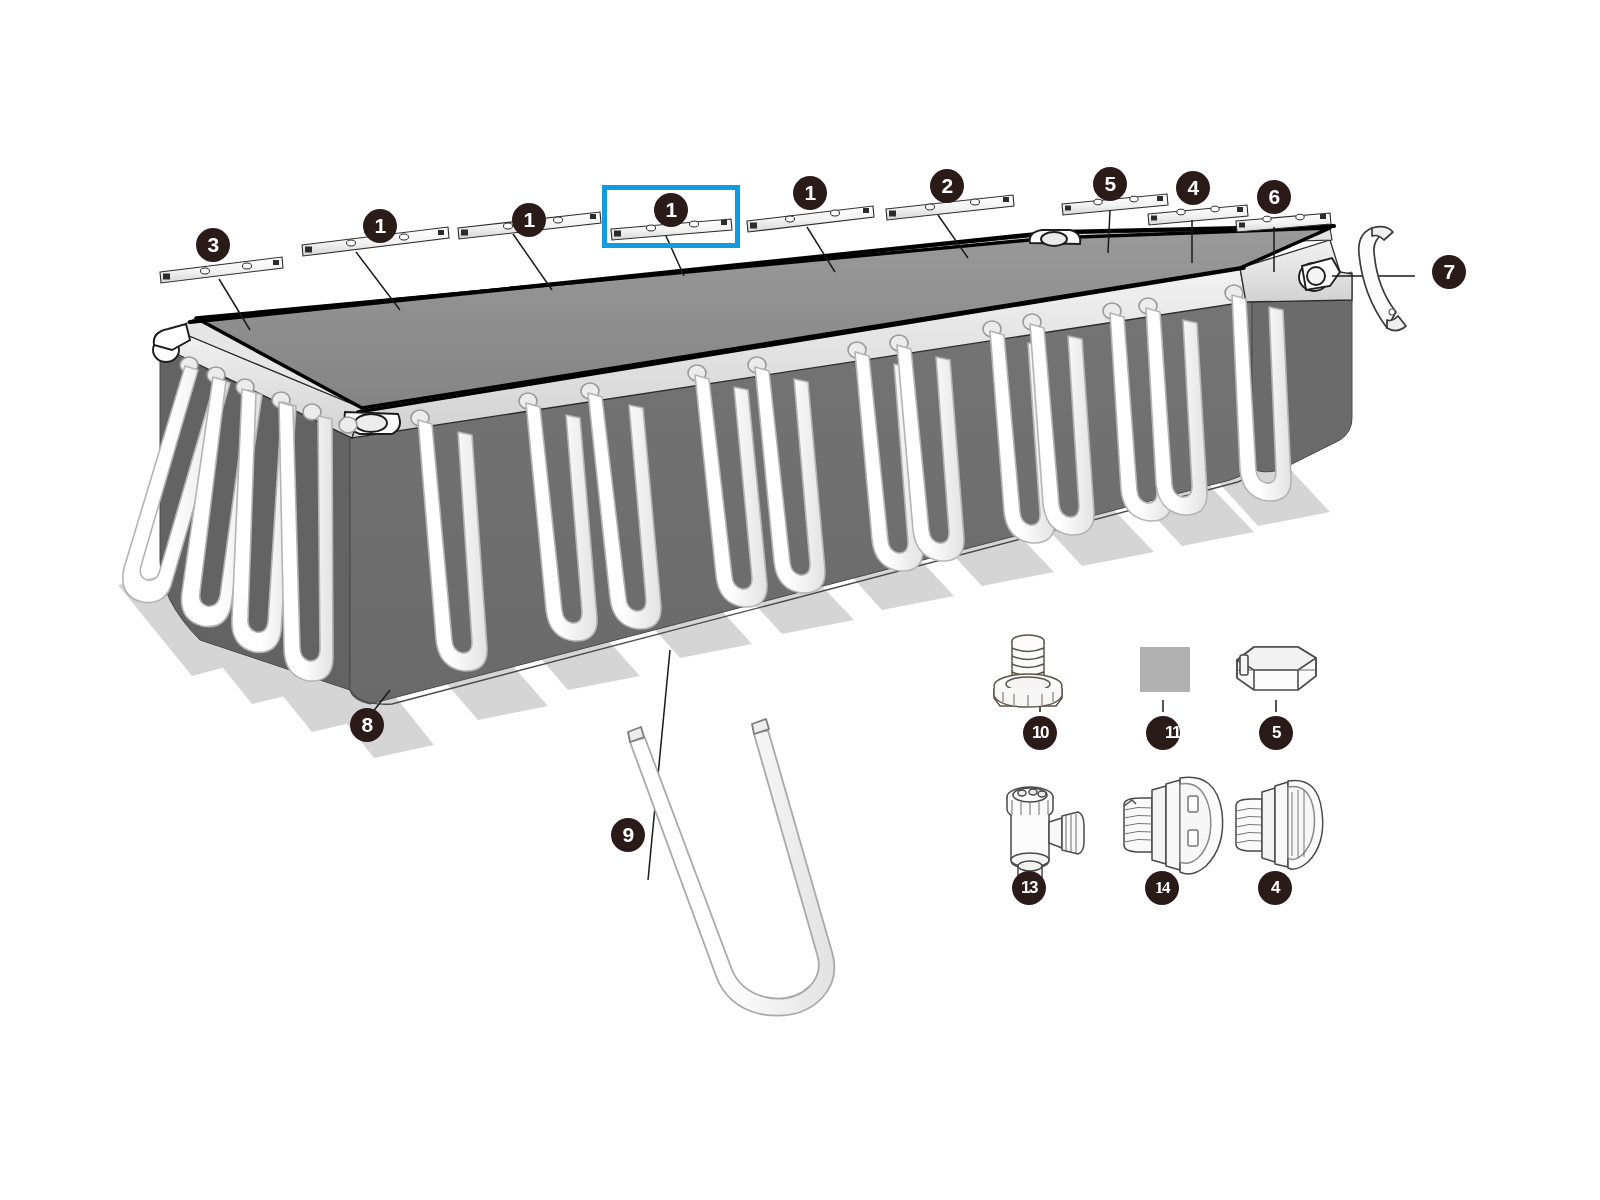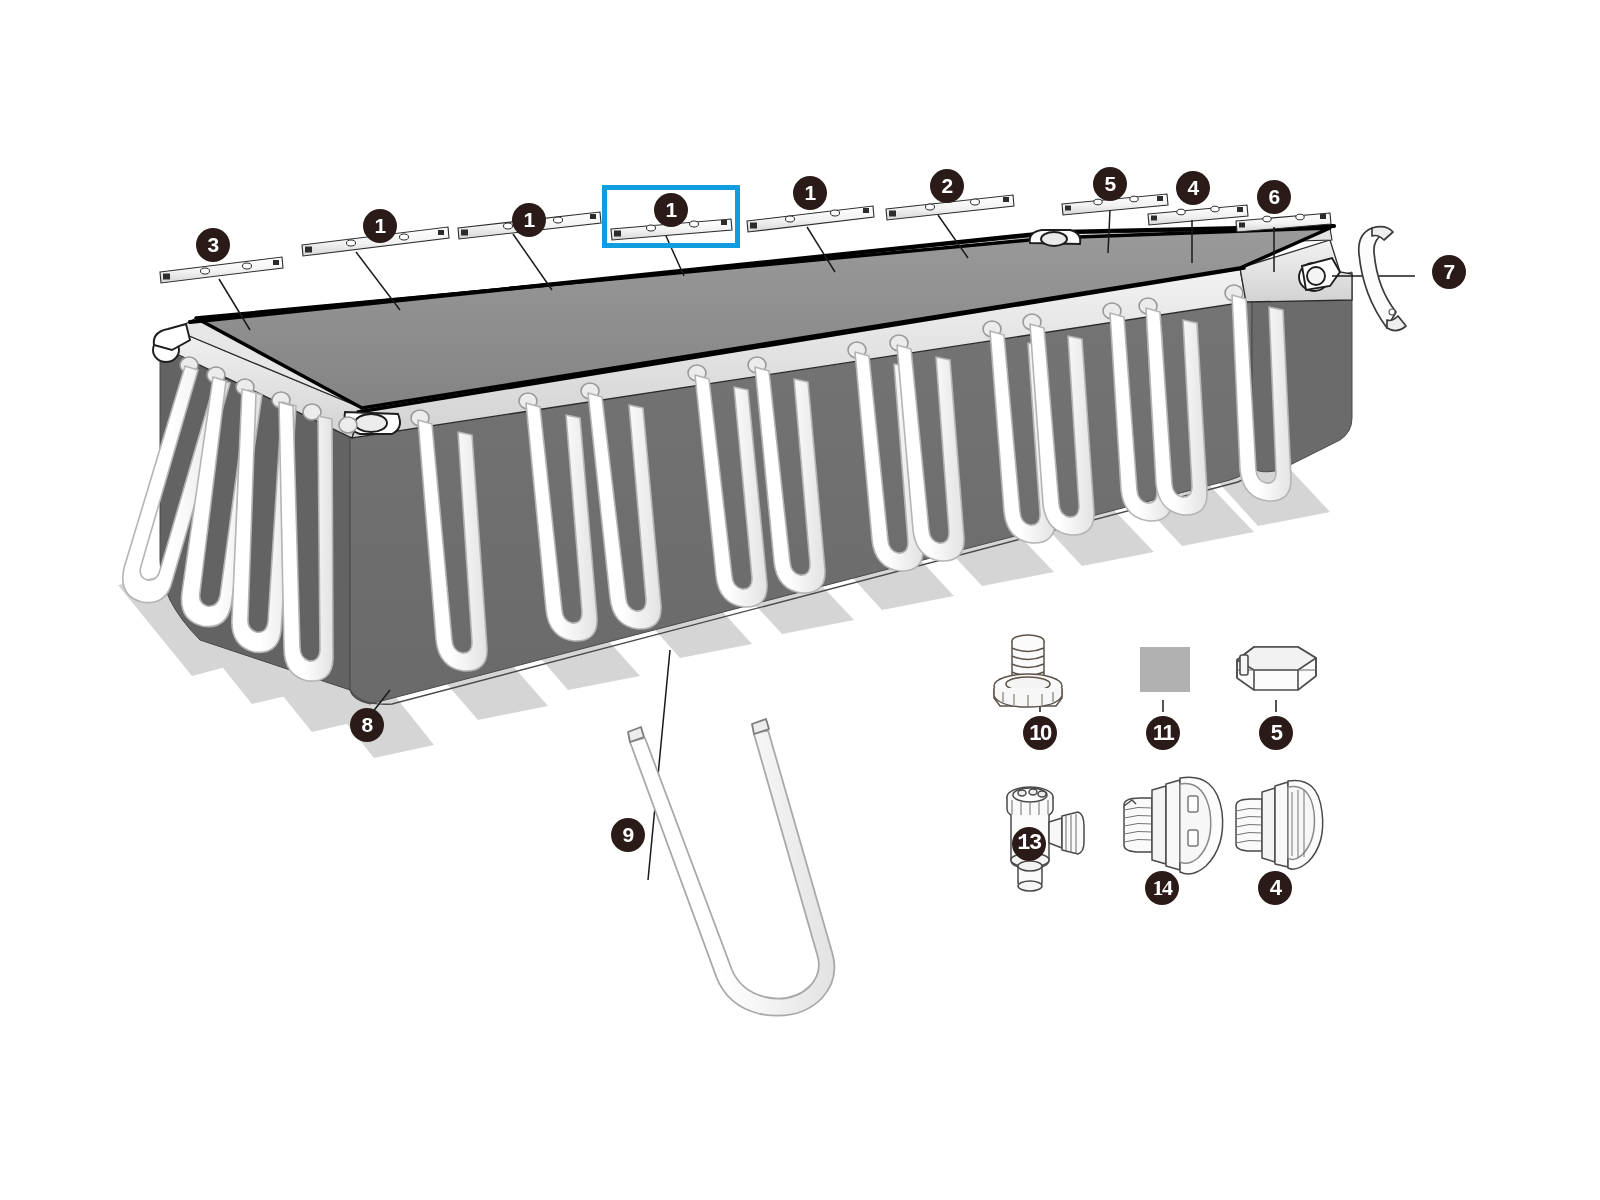--- a/index.html
+++ b/index.html
@@ -25,21 +25,21 @@
     color:#ffffff;
     font-family:"Liberation Sans", sans-serif;
     font-weight:bold;
     font-size:21px;
     line-height:34px;
     text-align:center;
     letter-spacing:-0.5px;
     user-select:none;
     box-sizing:border-box;
   }
-  .badge.wide{font-size:22px;letter-spacing:-1.5px;}
+  .badge.wide{font-size:17px;letter-spacing:-1.5px;}
 
   
   .sel-box{
     position:absolute;
     border:5px solid #119cdf;
     box-sizing:border-box;
     background:transparent;
   }
 
   
@@ -413,19 +413,19 @@
   <div class="badge" id="b3" style="left: 654px; top: 193px;">1</div>
   <div class="badge" id="b4" style="left: 793px; top: 176px;">1</div>
   <div class="badge" id="b5" style="left: 930px; top: 169px;">2</div>
   <div class="badge" id="b6" style="left: 1093px; top: 167px;">5</div>
   <div class="badge" id="b7" style="left: 1176px; top: 171px;">4</div>
   <div class="badge" id="b8" style="left: 1257px; top: 180px;">6</div>
   <div class="badge" id="b9" style="left: 1432px; top: 255px;">7</div>
   <div class="badge" id="b10" style="left: 350px; top: 708px;">8</div>
   <div class="badge" id="b11" style="left: 611px; top: 818px;">9</div>
   <div class="badge wide" id="b12" style="left: 1023px; top: 716px;">10</div>
-  <div class="badge wide" id="b13" style="left: 1146px; top: 716px;">11</div>
+  <div class="badge wide" id="b13" style="left: 1146px; top: 716px; text-align: right;">11</div>
   <div class="badge wide" id="b14" style="left: 1259px; top: 716px;">5</div>
-  <div class="badge wide" id="b15" style="left: 1012px; top: 827px; font-family: Liberation Mono, monospace;">13</div>
+  <div class="badge wide" id="b15" style="left: 1012px; top: 871px;">13</div>
   <div class="badge wide" id="b16" style="left: 1145px; top: 871px; font-family: Liberation Serif, serif;">14</div>
   <div class="badge wide" id="b17" style="left: 1258px; top: 871px;">4</div>
 
 </div>
 
 </body></html>

